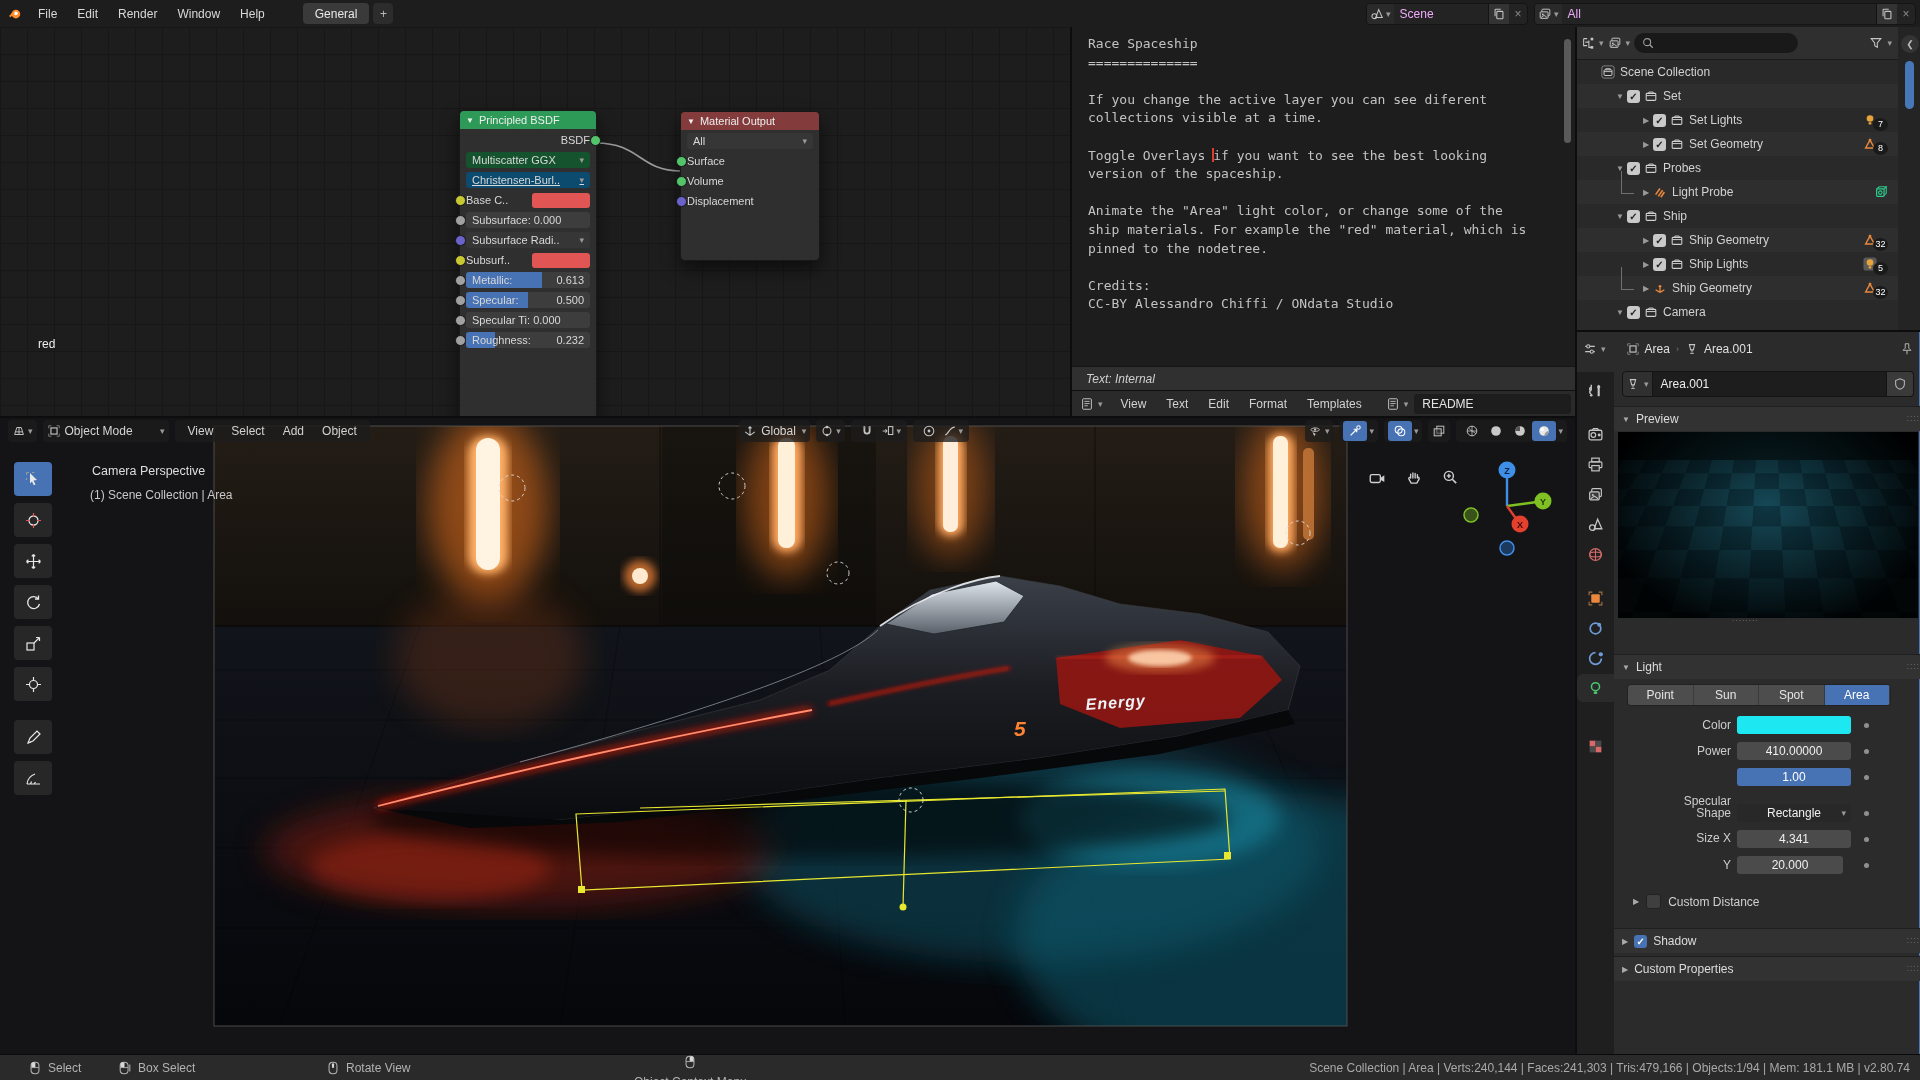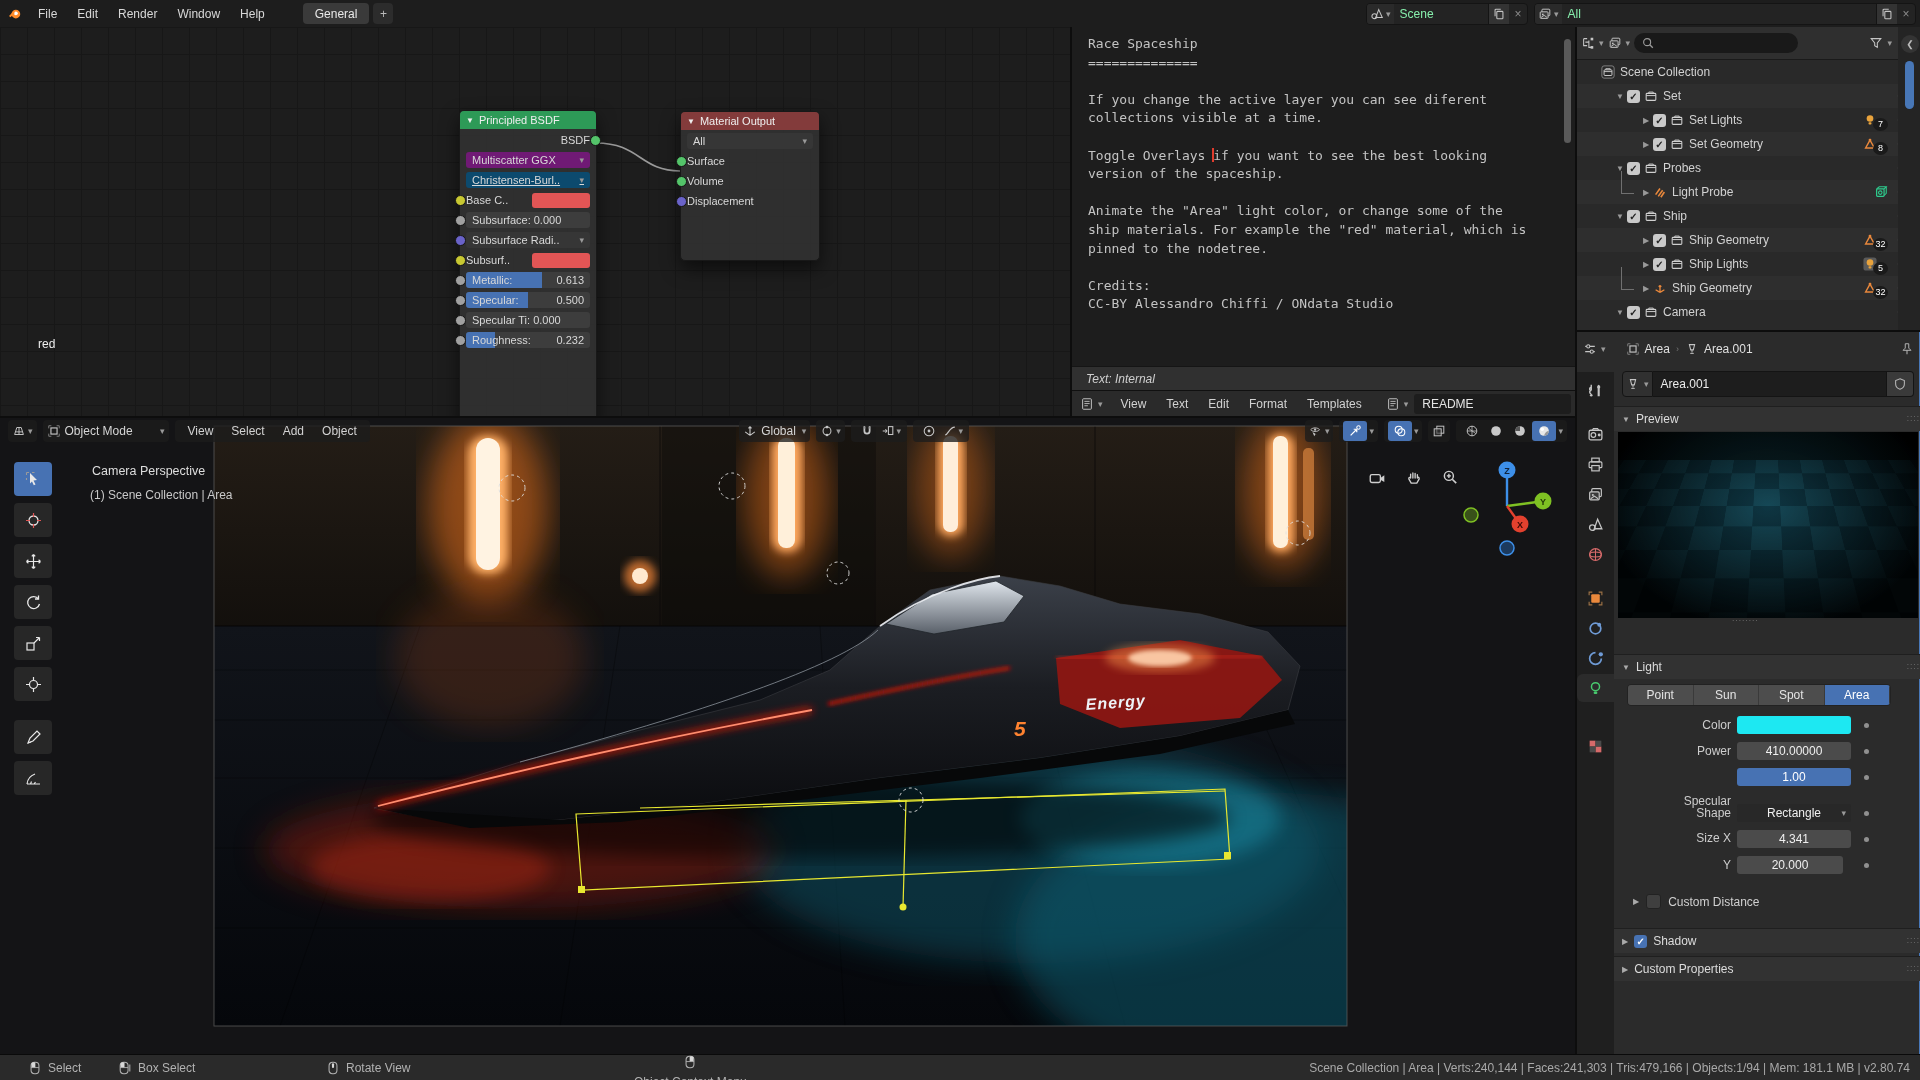--- a/index.html
+++ b/index.html
@@ -11,21 +11,21 @@
   .ico{display:inline-flex;align-items:center;justify-content:center;color:#c5c5c5;}
   .ico svg{width:14px;height:14px;}
   .chev{color:#9a9a9a;font-size:9px;margin-left:2px;}
   
   #topbar{left:0;top:0;width:1920px;height:27px;background:#1d1d1d;border-bottom:1px solid #0c0c0c;}
   #topbar .menu{padding:0 10px;height:27px;display:flex;align-items:center;color:#d8d8d8;}
   .wstab{background:#3a3a3a;border-radius:4px;height:21px;padding:0 12px;display:flex;align-items:center;color:#e8e8e8;}
   .wsadd{background:#2c2c2c;border-radius:4px;height:21px;width:20px;display:flex;align-items:center;justify-content:center;color:#bbb;}
   .idgroup{display:flex;align-items:center;height:20px;background:#232323;border:1px solid #141414;border-radius:4px;overflow:hidden;}
   .idgroup .icobox{padding:0 3px;display:flex;align-items:center;height:100%;background:#2a2a2a;}
-  .idgroup .fld{padding:0 6px;color:#86efac;}
+  .idgroup .fld{padding:0 6px;color:#f0abfc;}
   .idgroup .btn{width:20px;height:100%;display:flex;align-items:center;justify-content:center;background:#333;border-left:1px solid #141414;}
   .idgroup .xbtn{width:18px;height:100%;display:flex;align-items:center;justify-content:center;color:#8a8a8a;}
   
   .edheader{background:#2a2a2a;border-top:1px solid #101010;display:flex;align-items:center;}
   .menuitem{padding:0 10px;color:#d2d2d2;height:100%;display:flex;align-items:center;}
   
   #nodeed{left:0;top:27px;width:1070px;height:389px;background:#1d1d1d;overflow:hidden;
     background-image:linear-gradient(#171717 1px,transparent 1px),linear-gradient(90deg,#171717 1px,transparent 1px);
     background-size:27px 27px;}
   .bnode{position:absolute;background:rgba(48,48,48,.96);border:1px solid #181818;border-radius:5px;
@@ -173,21 +173,21 @@
     <div class="bnode" style="left:459px;top:83px;width:136px;height:310px;">
       <div class="nhead" style="background:#2d9a57;">
         <span style="font-size:8px;">▼</span>
         <span>Principled BSDF</span>
       </div>
       <div class="nrow" style="justify-content:flex-end;">
         <span>BSDF</span>
         <span class="socket sock-r sk-green"></span>
       </div>
       <div class="nrow">
-        <span class="nwidget" style="background:#701a75;">
+        <span class="nwidget" style="background:#14532d;">
             <span class="lbl">Multiscatter GGX</span>
             <span class="val chev">▾</span>
           </span>
       </div>
       <div class="nrow">
         <span class="nwidget" style="background:#0c4a6e;text-decoration:underline;">
             <span class="lbl">Christensen-Burl..</span>
             <span class="val chev">▾</span>
           </span>
       </div>

